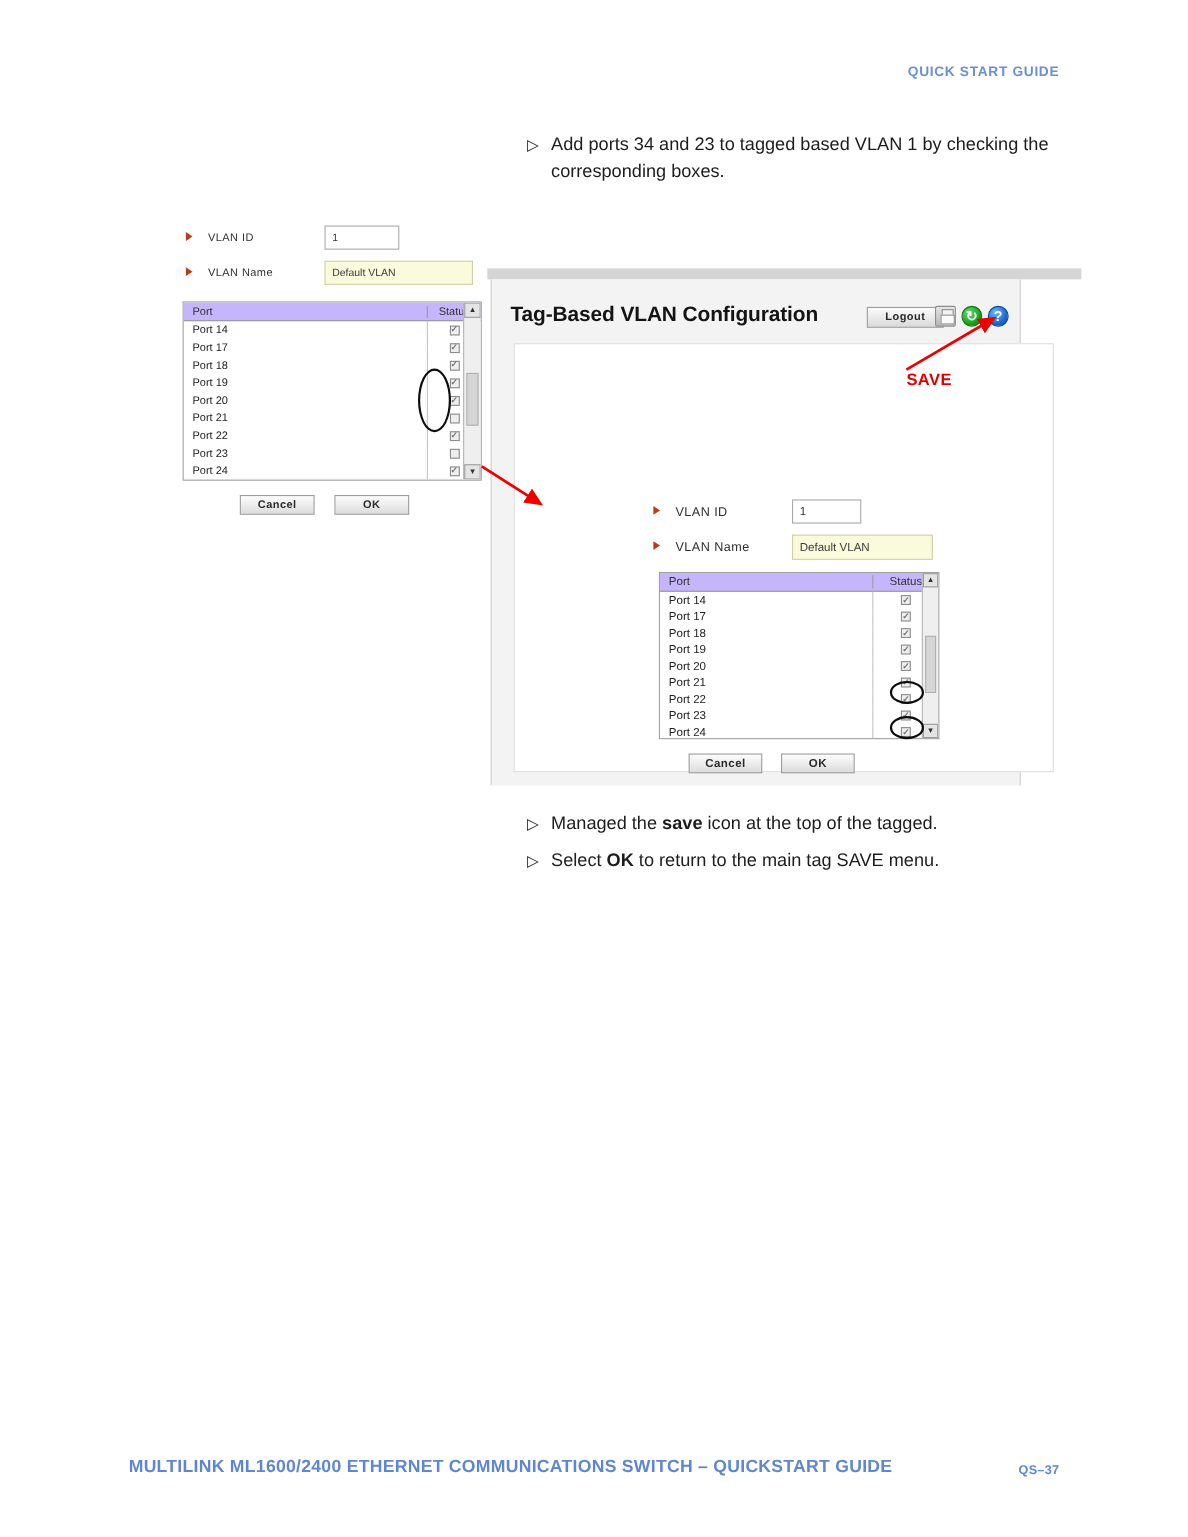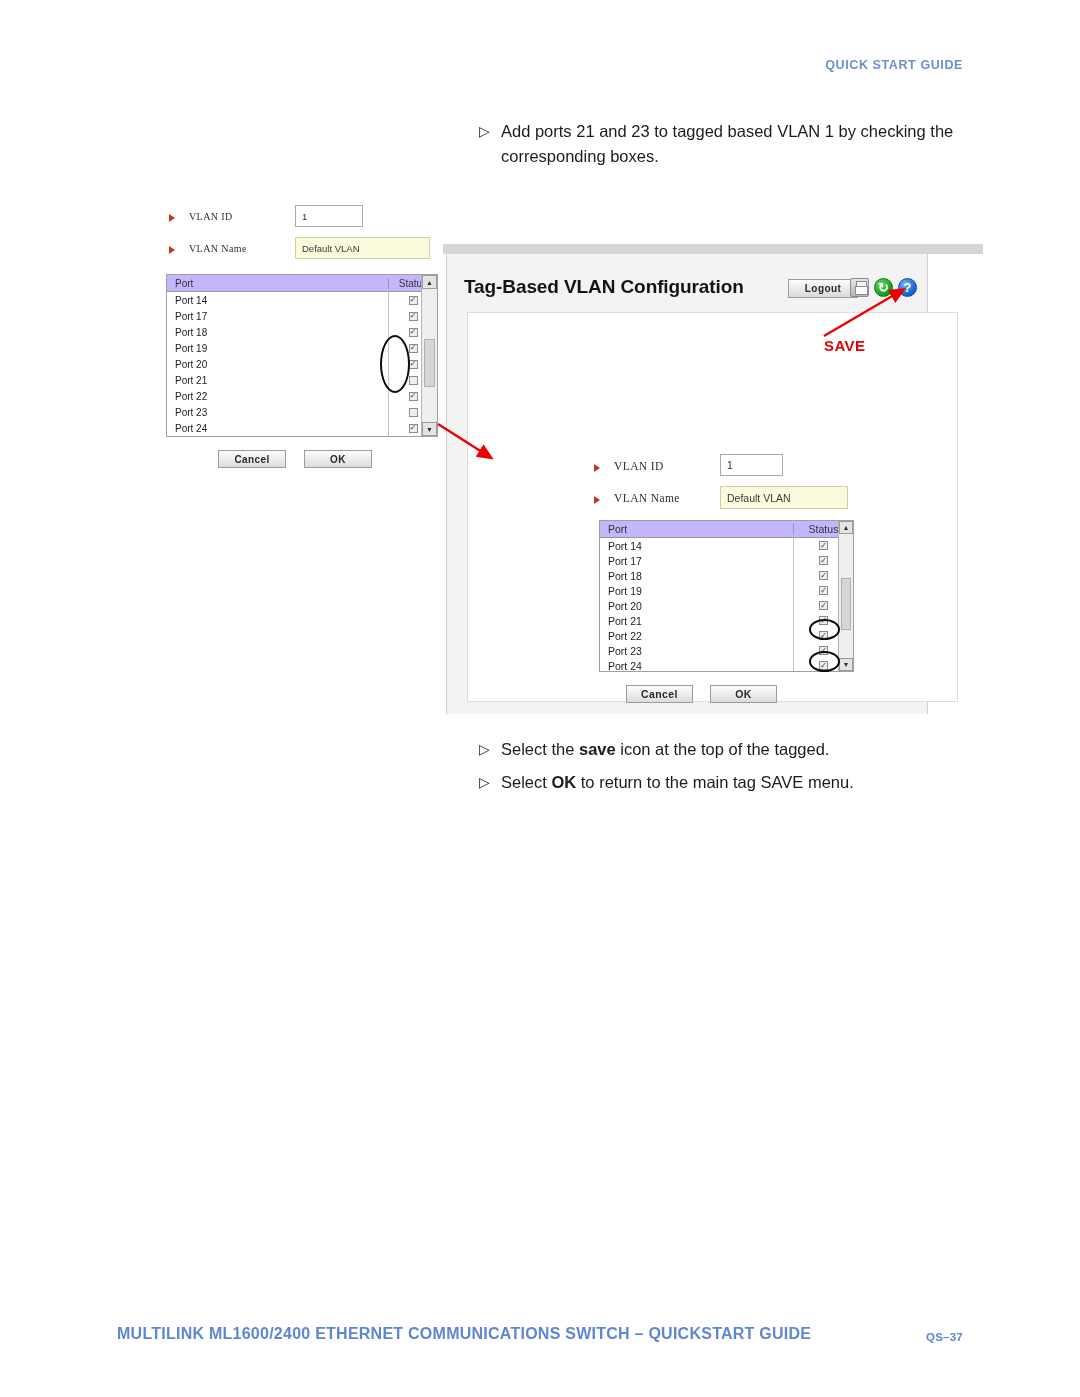--- a/index.html
+++ b/index.html
@@ -67,22 +67,21 @@
   .bullet-text { max-width: 470px; }
   .bullet-text b { font-weight: 700; }
 
   #instruction-top { top: 119px; left: 479px; }
   #instruction-bottom { top: 737px; left: 479px; }
   #instruction-bottom .bullet-row { margin-bottom: 8px; }
 
   
   .ui-label-row {
     display: flex;
-    align-items: flex-end;
-    font-family: Liberation Serif, serif;
+    align-items: flex-start;
   }
   .tri {
     width: 0; height: 0;
     border-top: 4px solid transparent;
     border-bottom: 4px solid transparent;
     border-left: 6px solid #c0391b;
     margin-right: 8px;
     flex: 0 0 6px;
   }
   .ui-label {
@@ -424,21 +423,21 @@
   }
 </style>
 </head>
 <body>
 
 <div class="page-header">QUICK START GUIDE</div>
 
 <div class="bullet-block" id="instruction-top">
   <div class="bullet-row">
     <span class="bullet-marker">▷</span>
-    <span class="bullet-text">Add ports 21 and 23 to tagged based VLAN 1 by checking the corresponding boxes.</span>
+    <span class="bullet-text">Add ports 34 and 23 to tagged based VLAN 1 by checking the corresponding boxes.</span>
   </div>
 </div>
 
 <div id="small-shot">
 
   <div class="ui-label-row s-vlanid-row">
     <span class="tri"></span>
     <span class="ui-label">VLAN ID</span>
   </div>
   <div class="ui-input s-vlanid-input">
@@ -657,21 +656,21 @@
 
   <line x1="438" y1="424" x2="482" y2="452" stroke="#ee0000" stroke-width="2.4" marker-end="url(#arrowhead)"></line>
 </svg>
 
 <div class="ann-save-text">SAVE</div>
 
 <div class="bullet-block" id="instruction-bottom">
   <div class="bullet-row">
     <span class="bullet-marker">▷</span>
     <span class="bullet-text">
-      <span>Select the </span><b>save</b><span> icon at the top of the tagged.</span>
+      <span>Managed the </span><b>save</b><span> icon at the top of the tagged.</span>
     </span>
   </div>
   <div class="bullet-row">
     <span class="bullet-marker">▷</span>
     <span class="bullet-text">
       <span>Select </span><b>OK</b><span> to return to the main tag SAVE menu.</span>
     </span>
   </div>
 </div>
 

